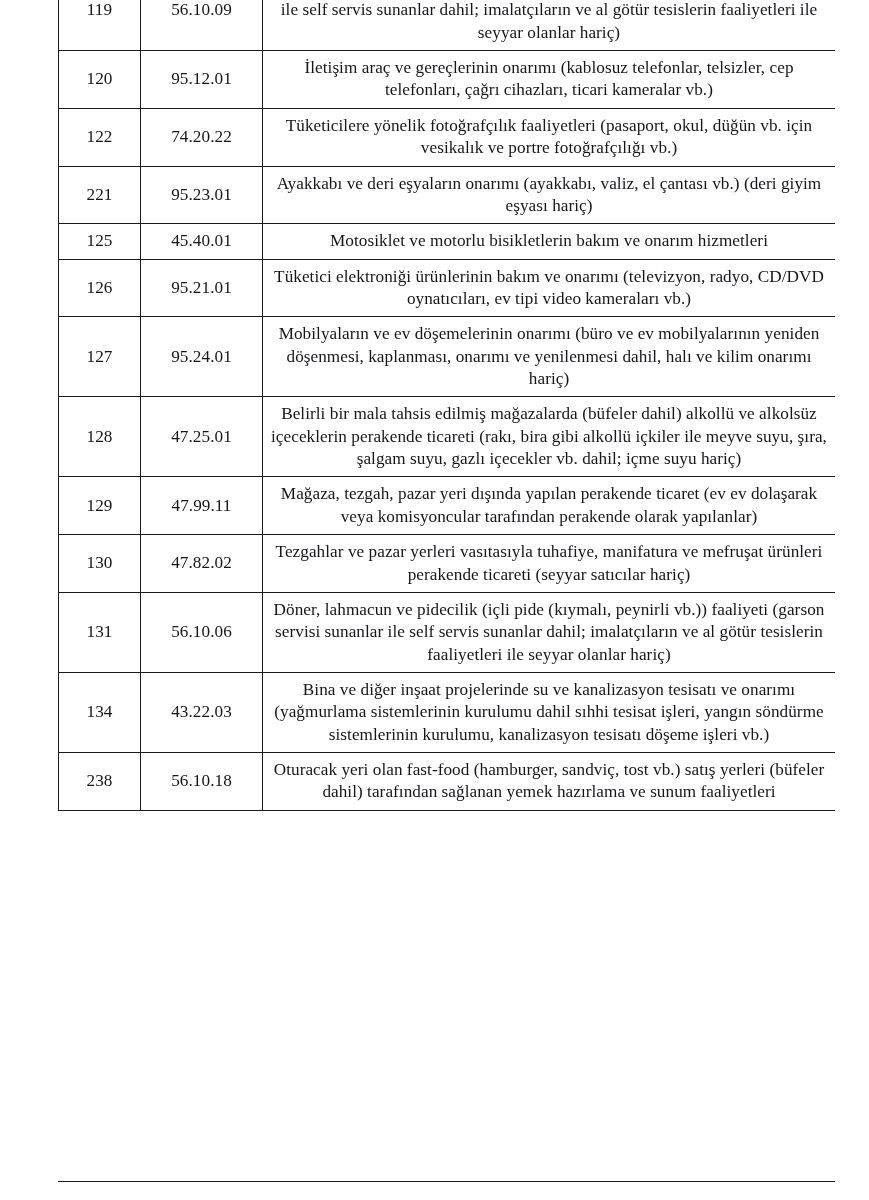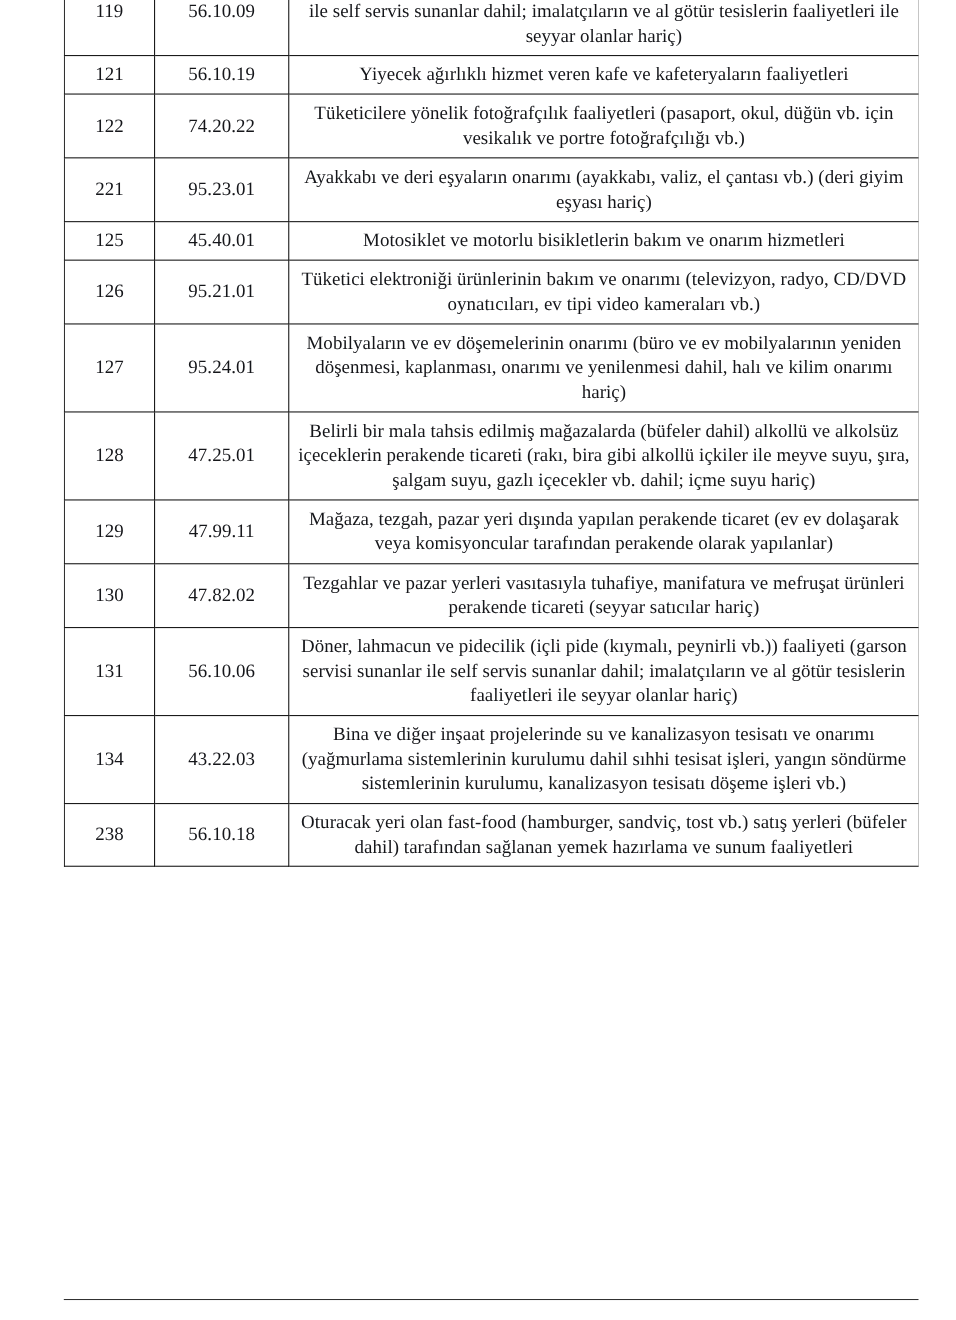--- a/index.html
+++ b/index.html
@@ -102,26 +102,26 @@
         <col class="col-desc">
       </colgroup>
       <tbody>
 
         <tr>
           <td class="cell-index">119</td>
           <td class="cell-code">56.10.09</td>
           <td class="cell-desc">Pastanelerin ve tatlıcıların (sütlü, şerbetli vb.) faaliyeti (garson servisi sunanlar ile self servis sunanlar dahil; imalatçıların ve al götür tesislerin faaliyetleri ile seyyar olanlar hariç)</td>
         </tr>
 
+        <tr>
+          <td class="cell-index">120</td>
+          <td class="cell-code">95.12.01</td>
+          <td class="cell-desc">İletişim araç ve gereçlerinin onarımı (kablosuz telefonlar, telsizler, cep telefonları, çağrı cihazları, ticari kameralar vb.)</td>
+        </tr>
 
-        <tr>
-          <td class="cell-index">121</td>
-          <td class="cell-code">56.10.19</td>
-          <td class="cell-desc">Yiyecek ağırlıklı hizmet veren kafe ve kafeteryaların faaliyetleri</td>
-        </tr>
 
         <tr>
           <td class="cell-index">122</td>
           <td class="cell-code">74.20.22</td>
           <td class="cell-desc">Tüketicilere yönelik fotoğrafçılık faaliyetleri (pasaport, okul, düğün vb. için vesikalık ve portre fotoğrafçılığı vb.)</td>
         </tr>
 
 
         <tr>
           <td class="cell-index">221</td>

